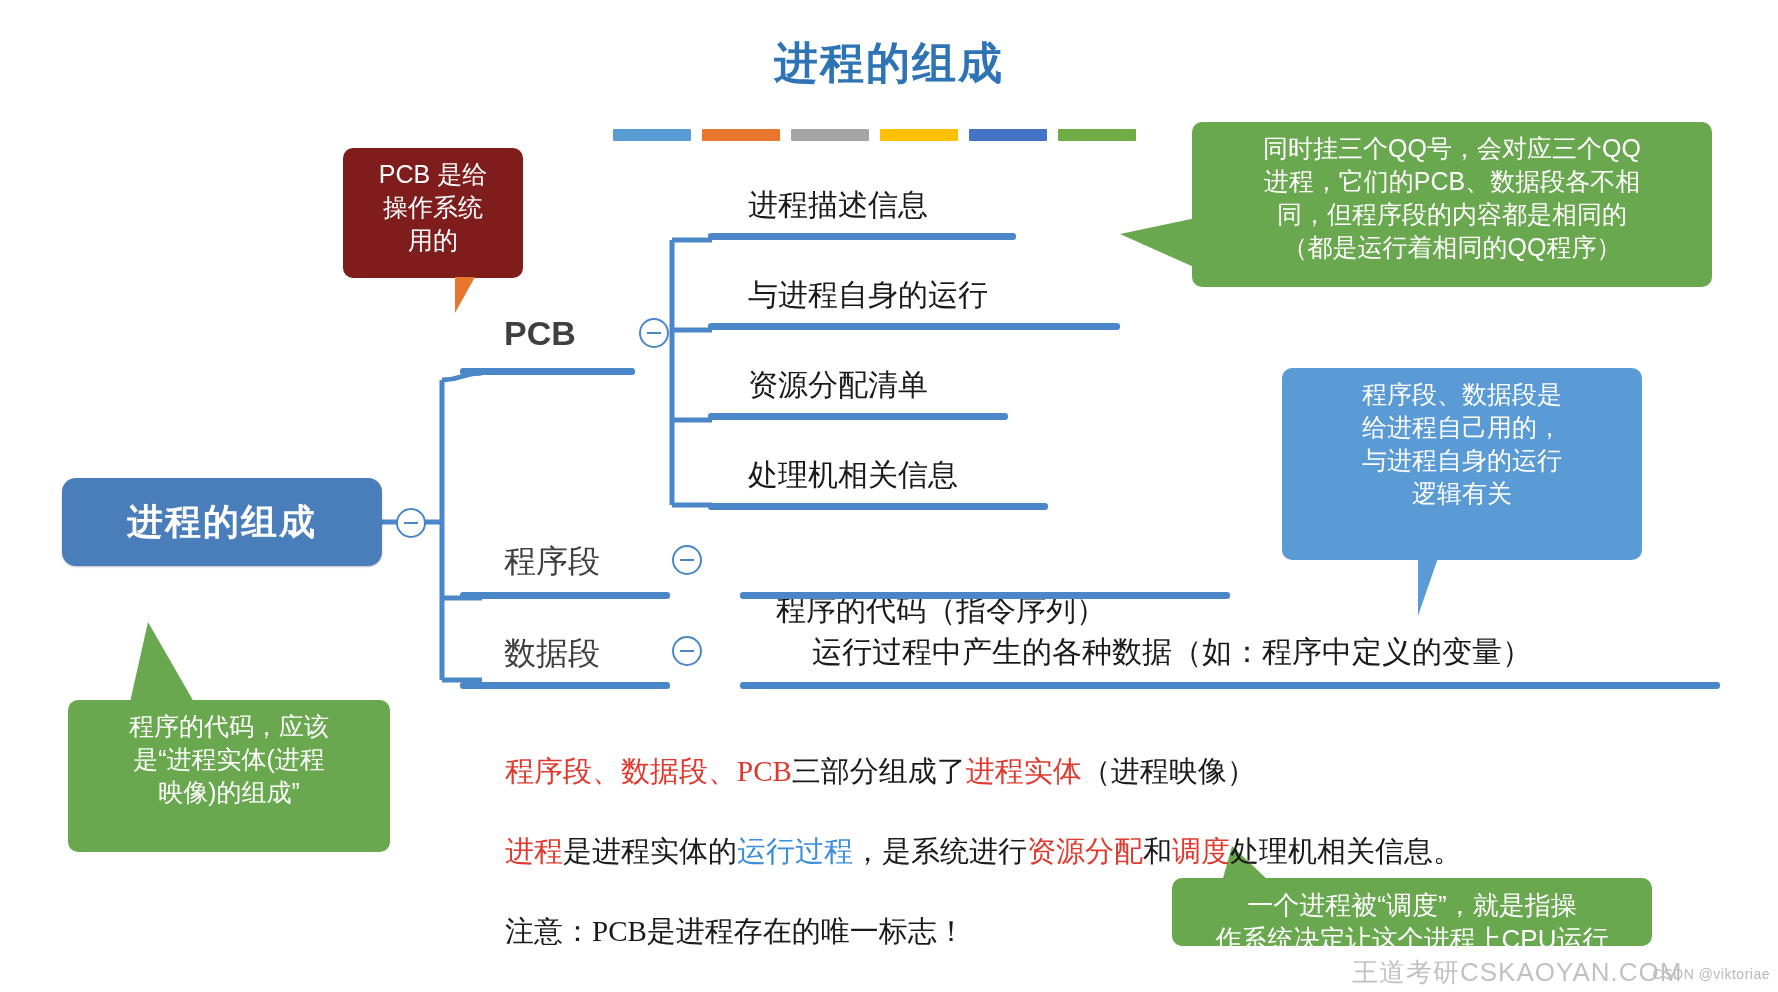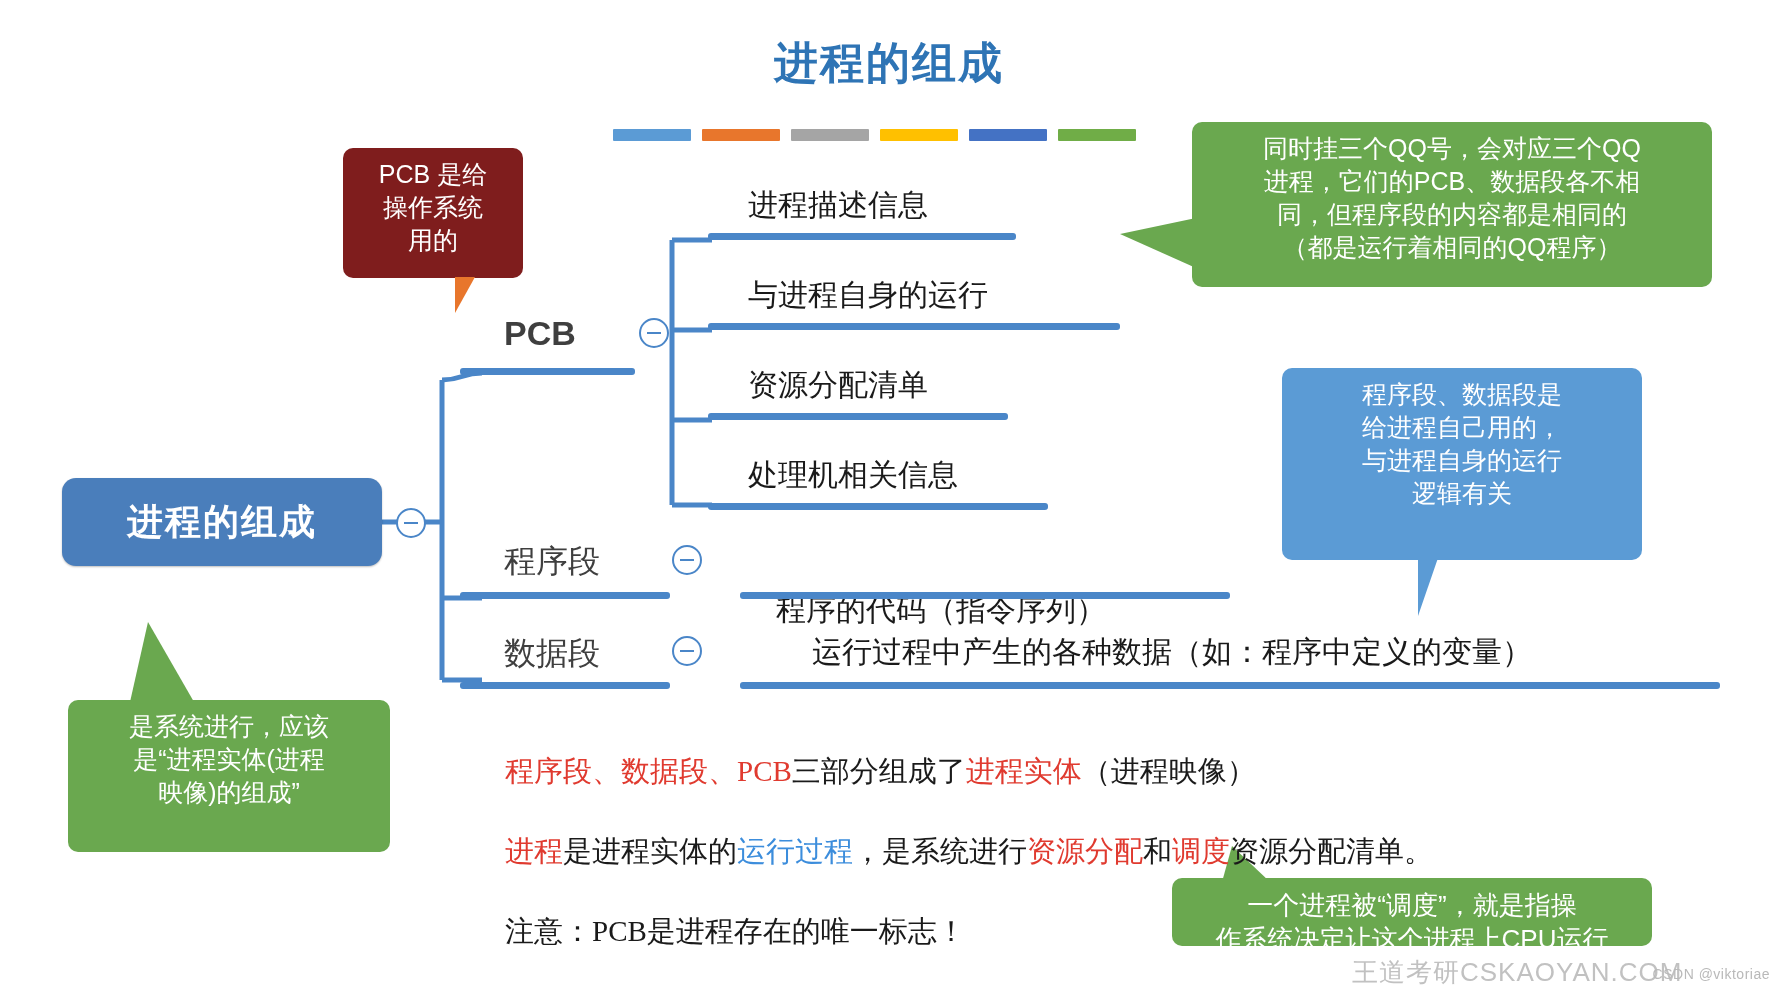--- a/index.html
+++ b/index.html
@@ -227,36 +227,36 @@
 同，但程序段的内容都是相同的
 （都是运行着相同的QQ程序）</div>
   <div class="tail" style="left:1120px;top:218px;border-right:76px solid #6aa84f;border-top:16px solid transparent;border-bottom:34px solid transparent;"></div>
 
   <div class="callout blue" style="left:1282px;top:368px;width:360px;height:192px;">程序段、数据段是
 给进程自己用的，
 与进程自身的运行
 逻辑有关</div>
   <div class="tail" style="left:1418px;top:558px;border-left:20px solid #5b9bd5;border-right:24px solid transparent;border-bottom:58px solid transparent;"></div>
 
-  <div class="callout green" style="left:68px;top:700px;width:322px;height:152px;">是系统进行，应该
+  <div class="callout green" style="left:68px;top:700px;width:322px;height:152px;">程序的代码，应该
 是“进程实体(进程
 映像)的组成”</div>
   <div class="tail" style="left:130px;top:622px;border-bottom:80px solid #6aa84f;border-left:18px solid transparent;border-right:46px solid transparent;"></div>
 
   <div class="callout green" style="left:1172px;top:878px;width:480px;height:68px;font-size:26px;">一个进程被“调度”，就是指操
 作系统决定让这个进程上CPU运行</div>
   <div class="tail" style="left:1222px;top:846px;border-bottom:36px solid #6aa84f;border-left:10px solid transparent;border-right:38px solid transparent;"></div>
 
   <div class="para-line" style="left:505px;top:752px;">
     <span class="red">程序段、数据段、PCB</span><span>三部分组成了</span><span class="red">进程实体</span><span>（进程映像）</span>
   </div>
 
 
   <div class="para-line" style="left:505px;top:832px;">
-    <span class="red">进程</span><span>是进程实体的</span><span class="blue-t">运行过程</span><span>，是系统进行</span><span class="red">资源分配</span><span>和</span><span class="red">调度</span><span>资源分配清单。</span>
+    <span class="red">进程</span><span>是进程实体的</span><span class="blue-t">运行过程</span><span>，是系统进行</span><span class="red">资源分配</span><span>和</span><span class="red">调度</span><span>处理机相关信息。</span>
   </div>
 
   <div class="para-line" style="left:505px;top:912px;">注意：PCB是进程存在的唯一标志！</div>
 
   <div id="watermark2">王道考研CSKAOYAN.COM</div>
   <div id="watermark">CSDN @viktoriae</div>
 
 </div>
 
 </body></html>

